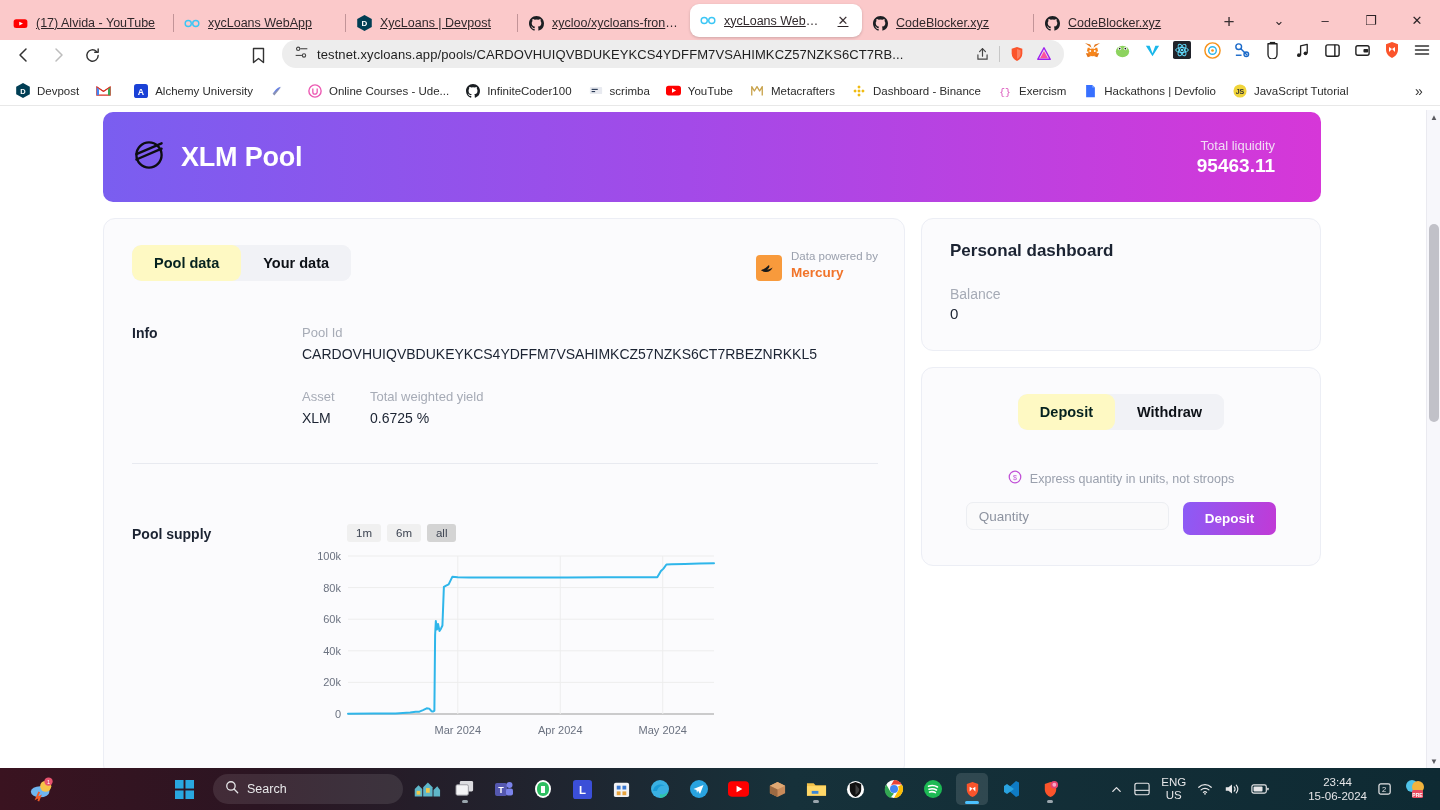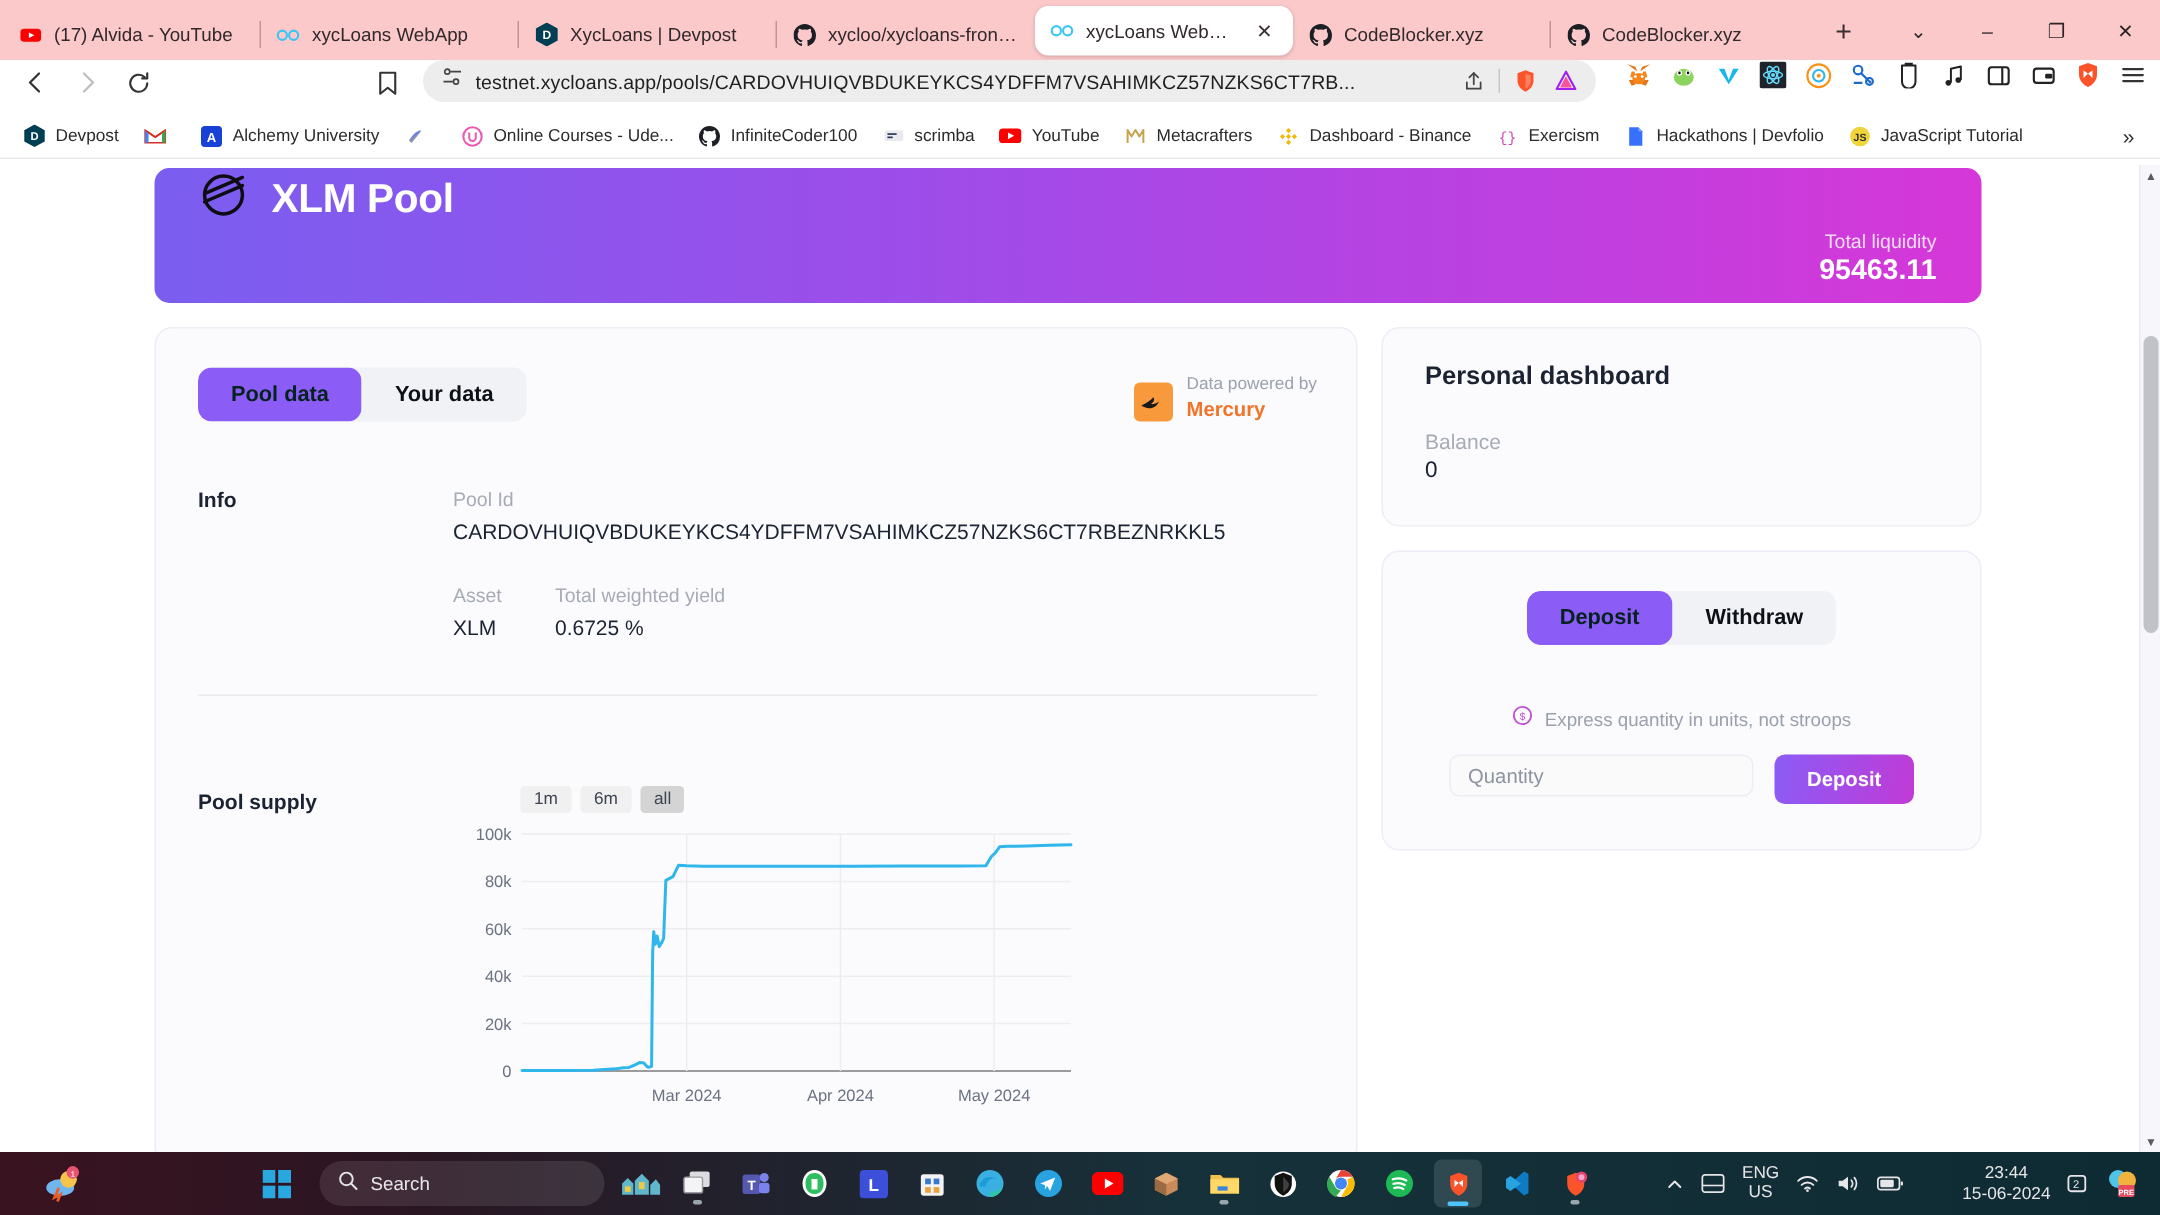--- a/index.html
+++ b/index.html
@@ -13,21 +13,21 @@
   
   .browser { width: 1440px; height: 810px; position: relative; background:#fff; }
 
   .tabstrip {
     height: 40px; background: #fbc9ca; display: flex; align-items: flex-end;
     padding-left: 2px; position: relative;
   }
   .tab {
     height: 34px; width: 172px; display: flex; align-items: center; gap: 8px;
     padding: 0 10px; font-size: 12.5px; color: #2c2427; position: relative;
-    border-radius: 8px 8px 0 0; flex: 0 0 auto;
+    border-radius: 8px 8px 0 0; flex: 0 0 auto; text-decoration: underline;
   }
   .tab .tab-title {
     white-space: nowrap; overflow: hidden; text-overflow: ellipsis; flex: 1;
     font-size: 12.5px; color: #30282b;
   }
   .tab.active { background:#fff; border-radius: 9px; height: 33px; margin-bottom: 3px;
                 box-shadow: 0 1px 3px rgba(0,0,0,.18); }
   .tab:not(.active)::after {
     content:""; position:absolute; left:-1px; top:8px; bottom:8px; width:1px;
     background: rgba(90,50,60,.35);
@@ -69,41 +69,41 @@
   .viewport {
     position:absolute; top:110px; left:0; width: 1440px; height: 658px;
     background:#fff; overflow:hidden;
   }
   .page-scroll { position:absolute; top:-18px; left:0; width:1428px; }
   .page-inner { width: 1428px; padding: 0 0 40px 0; }
 
   .hero {
     margin: 20px 107px 0 103px; height: 90px; border-radius: 10px;
     background: linear-gradient(90deg, #7a5ef0 0%, #a34ae8 48%, #d637d8 100%);
-    display:flex; padding: 0 30px 0 28px; position:relative;flex-direction:column;
+    display:flex; align-items:center; padding: 0 46px 0 28px; position:relative;
   }
   .hero-left { display:flex; align-items:center; gap: 14px; }
   .hero-title { color:#fff; font-size: 27px; font-weight: 700; letter-spacing:-0.2px; }
   .hero-right { margin-left:auto; text-align:right; }
   .hero-right .lbl { color: #f2dcf5; font-size: 13px; font-weight:400; }
   .hero-right .val { color: #fff; font-size: 19px; font-weight: 700; margin-top: 2px; }
 
   .content { display:flex; gap: 16px; padding: 16px 107px 0 103px; align-items:flex-start; }
   .card {
     background: #fbfbfd; border: 1px solid #eceef5; border-radius: 12px;
   }
   .left-card { flex: 1 1 auto; min-height: 545px; padding: 26px 26px 30px 28px; }
   .right-col { flex: 0 0 400px; display:flex; flex-direction:column; gap: 16px; }
 
   .seg { display:inline-flex; background:#f1f2f6; border-radius: 9px; overflow:hidden; }
   .seg button {
     border:0; cursor:pointer; font-family:inherit; font-size: 14.5px; font-weight:600;
     padding: 10px 22px; background:#f1f2f6; color:#0d1117;
   }
-  .seg button.on { background:#8b5cf6; color:#05221f; border-radius: 9px; }
+  .seg button.on { background:#fef9c3; color:#05221f; border-radius: 9px; }
 
   .tabs-row { display:flex; align-items:flex-start; }
   .mercury { margin-left:auto; display:flex; align-items:flex-end; gap: 9px; padding-top: 4px; }
   .mercury-logo { width: 26px;height:26px;background:#f89a3c;border-radius:4px;
                   display:flex;align-items:center;justify-content:center; }
   .mercury-txt .t1 { font-size: 11.5px; color:#9aa0ad; line-height:1.3; }
   .mercury-txt .t2 { font-size: 13.5px; color:#f1742a; font-weight:700; line-height:1.3; }
 
   .info-block { display:flex; margin-top: 42px; }
   .info-label { width: 170px; font-size: 14px; font-weight: 700; color:#1b2332; padding-top:2px; }

